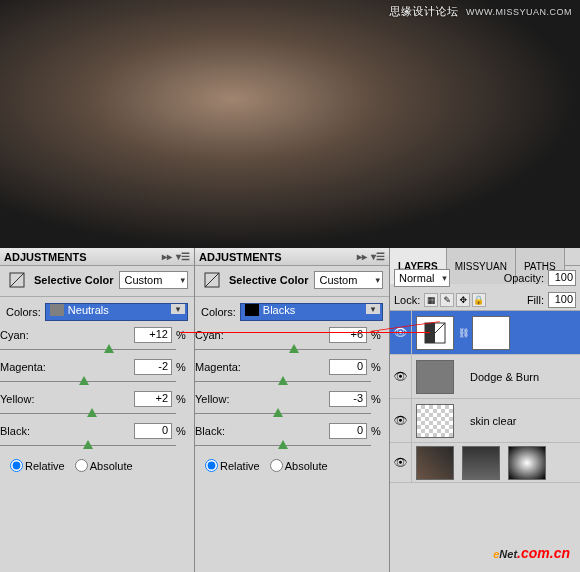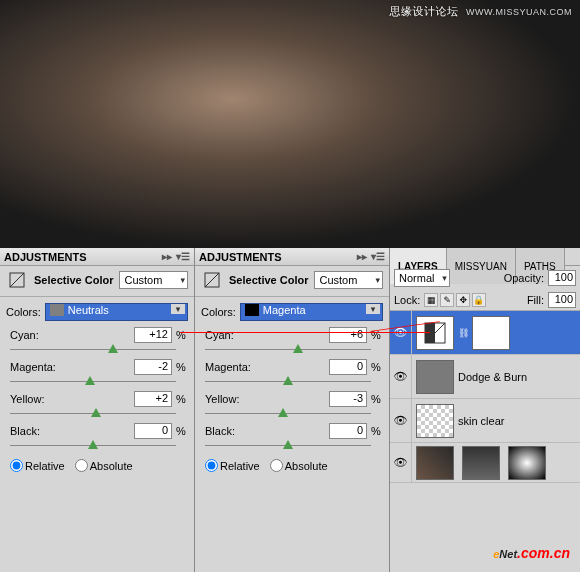--- a/index.html
+++ b/index.html
@@ -17,21 +17,21 @@
   .sel-color-row { display: flex; align-items: center; padding: 4px 6px; gap: 6px; }
   .dropdown { flex: 1; height: 18px; background: #fff; border: 1px solid #888; display: flex; align-items: center; padding: 0 4px; position: relative; }
   .dropdown::after { content: "▾"; position: absolute; right: 2px; font-size: 9px; color: #333; }
   .panel-icon { width: 22px; height: 20px; display: inline-flex; align-items: center; justify-content: center; }
   .panel-icon svg { width: 18px; height: 18px; }
   .divider { height: 1px; background: #aaa; margin: 2px 0; }
   .colors-row { display: flex; align-items: center; padding: 4px 6px; gap: 4px; }
   .color-drop { flex: 1; height: 18px; background: #3d6fd1; color: #fff; display: flex; padding: 0 4px; border: 1px solid #2a4a8f; position: relative; }
   .color-drop::after { content: "▾"; position: absolute; right: 2px; font-size: 9px; color: #fff; background: #d6d6d6; width: 14px; text-align: center; color: #333; }
   .swatch { width: 14px; height: 12px; display: inline-block; margin-right: 4px; }
-  .slider-row { padding: 2px 6px 0 10px; }
+  .slider-row { padding: 2px 6px 0 0; }
   .slider-line { display: flex; align-items: center; gap: 4px; }
   .slider-label { width: 50px; }
   .slider-value { width: 38px; height: 16px; background: #fff; border: 1px solid #888; text-align: right; padding: 0 3px; }
   .slider-unit { width: 12px; }
   .slider-track { height: 10px; position: relative; margin: 2px 12px 2px 0; }
   .slider-track::before { content: ""; position: absolute; top: 4px; left: 0; right: 0; height: 1px; background: #888; }
   .slider-handle { position: absolute; top: -1px; width: 0; height: 0; border-left: 5px solid transparent; border-right: 5px solid transparent; border-bottom: 9px solid #4a9c4a; transform: translateX(-50%); }
   .radio-row { display: flex; align-items: center; gap: 10px; padding: 6px 10px; }
   .radio-row label { display: flex; align-items: center; gap: 2px; }
   
@@ -45,21 +45,21 @@
   .lock-icons { display: flex; gap: 2px; }
   .lock-icons span { width: 14px; height: 14px; display: inline-flex; align-items: center; justify-content: center; border: 1px solid #aaa; background: #e8e8e8; font-size: 9px; }
   .layer-list { flex: 1; overflow: hidden; }
   .layer-row { display: flex; align-items: center; height: 44px; border-bottom: 1px solid #bbb; background: #d6d6d6; }
   .layer-row.selected { background: #3d6fd1; color: #fff; }
   .eye-col { width: 22px; display: flex; justify-content: center; border-right: 1px solid #bbb; height: 100%; align-items: center; }
   .thumb { width: 38px; height: 34px; border: 1px solid #666; margin: 0 4px; background: #888; }
   .thumb.adj { background: #fff; display: flex; align-items: center; justify-content: center; }
   .thumb.mask { background: #fff; }
   .thumb.transparent { background-image: linear-gradient(45deg,#ccc 25%,transparent 25%,transparent 75%,#ccc 75%),linear-gradient(45deg,#ccc 25%,#fff 25%,#fff 75%,#ccc 75%); background-size: 8px 8px; background-position: 0 0,4px 4px; }
-  .layer-name { margin-left: 0; text-align: right; }
+  .layer-name { margin-left: 12px; text-align: right; }
   .link-icon { width: 10px; font-size: 9px; text-align: center; }
   .red-line { position: absolute; height: 1px; background: #ff0000; top: 332px; z-index: 10; }
   .enet-logo { position: absolute; bottom: 8px; right: 10px; font-weight: bold; font-style: italic; font-size: 22px; }
   .enet-logo .e { color: #ff9900; }
   .enet-logo .net { color: #222; }
   .enet-logo .com { color: #ff0000; font-size: 14px; }
 </style>
 </head>
 <body>
 
@@ -175,21 +175,21 @@
       <b>Selective Color</b>
       <div class="dropdown">
           <span>Custom</span>
         </div>
     </div>
     <div class="divider"></div>
     <div class="colors-row">
       <span>Colors:</span>
       <div class="color-drop">
         <span class="swatch" style="background:#000"></span>
-        <span>Magenta</span>
+        <span>Blacks</span>
       </div>
     </div>
     <div class="slider-row">
         <div class="slider-line">
       <span class="slider-label">Cyan:</span>
           <span style="flex:1"></span>
       <span class="slider-value">+6</span>
       <span class="slider-unit">%</span>
         </div>
       <div class="slider-track">

